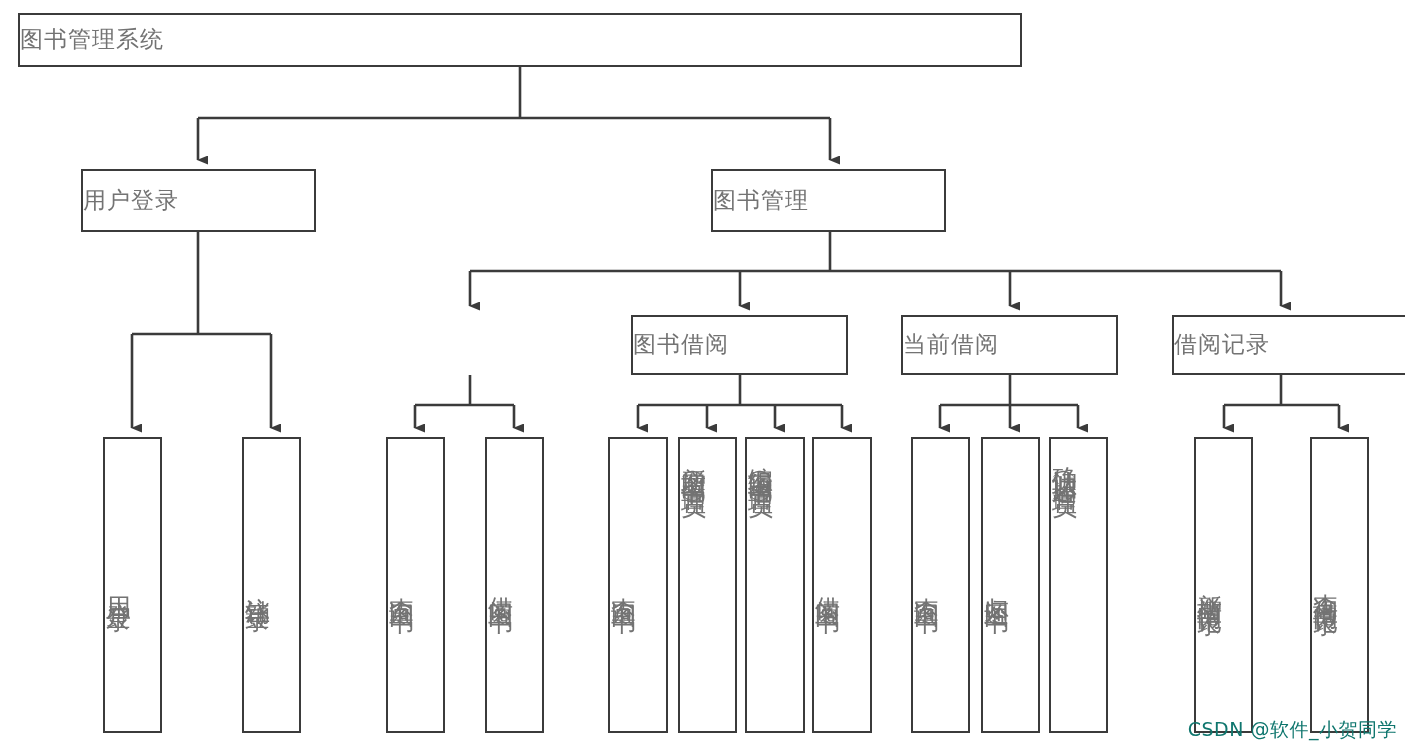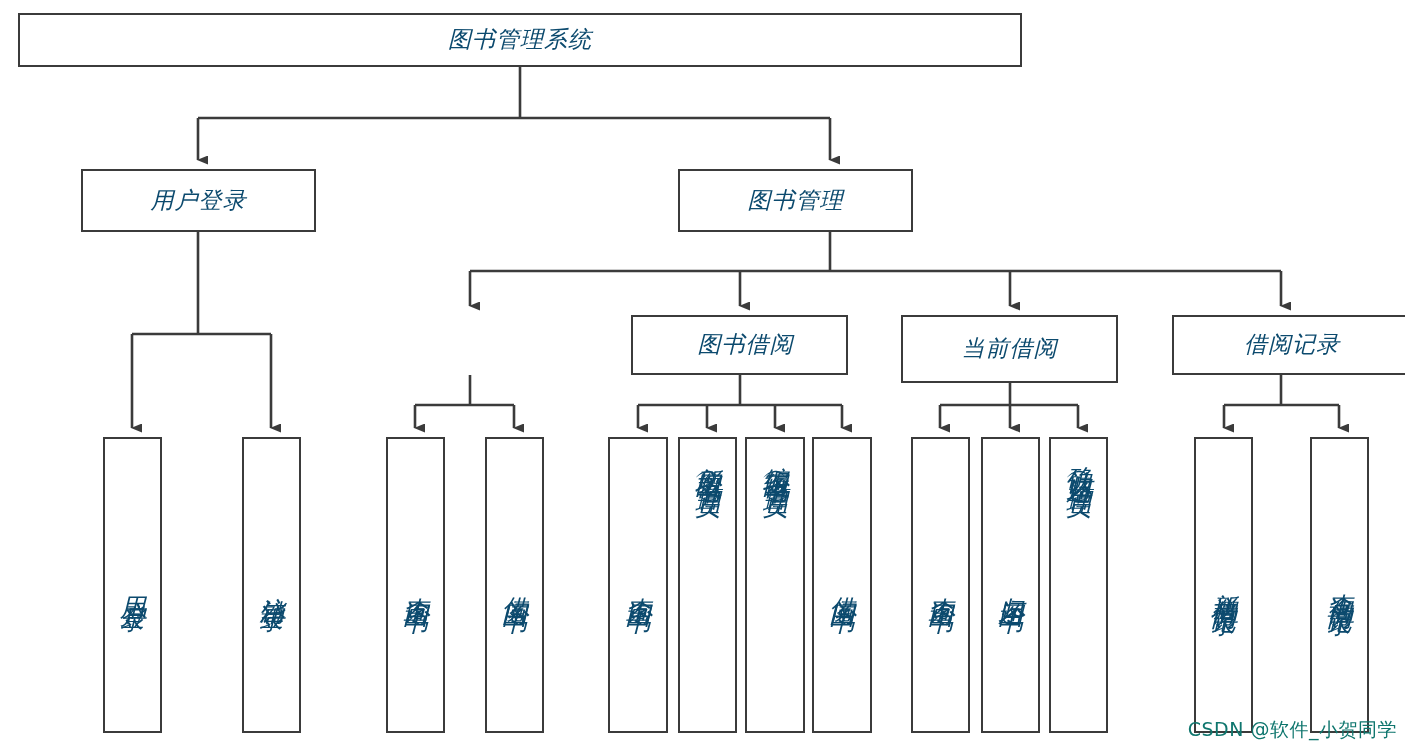--- a/index.html
+++ b/index.html
@@ -9,23 +9,22 @@
     font-family:"DejaVu Sans","Liberation Sans",sans-serif;
     overflow:hidden;position:relative;
   }
   #diagram-root{position:relative;width:1405px;height:747px;}
   svg#edges{position:absolute;left:0;top:0;width:1405px;height:747px;}
   .node{
     position:absolute;
     box-sizing:border-box;
     background:#ffffff;
     border:2.5px solid #3b3b3b;
-    display:flex;align-items:center;justify-content:center;
-    color:#0c4a6e;
-    font-style:italic;
+    display:flex;align-items:center;
+    color:#737373;
   }
   .node .lbl{
     display:block;
     text-align:center;
     line-height:1.18;
     white-space:nowrap;
   }
   .node.horiz .lbl{font-size:23px;letter-spacing:1px;}
   .node.root .lbl{font-size:23px;letter-spacing:1px;}
   .node.vert{align-items:flex-start;padding-top:8px;}
@@ -103,28 +102,28 @@
     </g>
   </svg>
 
   <div class="node root horiz" style="left:18px;top:13px;width:1004px;height:54px;">
     <span class="lbl">图书管理系统</span>
   </div>
 
   <div class="node horiz" style="left:81px;top:169px;width:235px;height:63px;">
     <span class="lbl">用户登录</span>
   </div>
-  <div class="node horiz" style="left:678px;top:169px;width:235px;height:63px;">
+  <div class="node horiz" style="left:711px;top:169px;width:235px;height:63px;">
     <span class="lbl">图书管理</span>
   </div>
 
-  <div class="node horiz" style="left:631px;top:315px;width:217px;height:60px;padding-left:12px;">
+  <div class="node horiz" style="left:631px;top:315px;width:217px;height:60px;">
     <span class="lbl">图书借阅</span>
   </div>
-  <div class="node horiz" style="left:901px;top:315px;width:217px;height:68px;">
+  <div class="node horiz" style="left:901px;top:315px;width:217px;height:60px;">
     <span class="lbl">当前借阅</span>
   </div>
   <div class="node horiz" style="left:1172px;top:315px;width:240px;height:60px;">
     <span class="lbl">借阅记录</span>
   </div>
 
   <div class="node vert mid" style="left:103px;top:437px;width:59px;height:296px;">
     <span class="lbl">用户登录</span>
   </div>
   <div class="node vert mid" style="left:242px;top:437px;width:59px;height:296px;">

